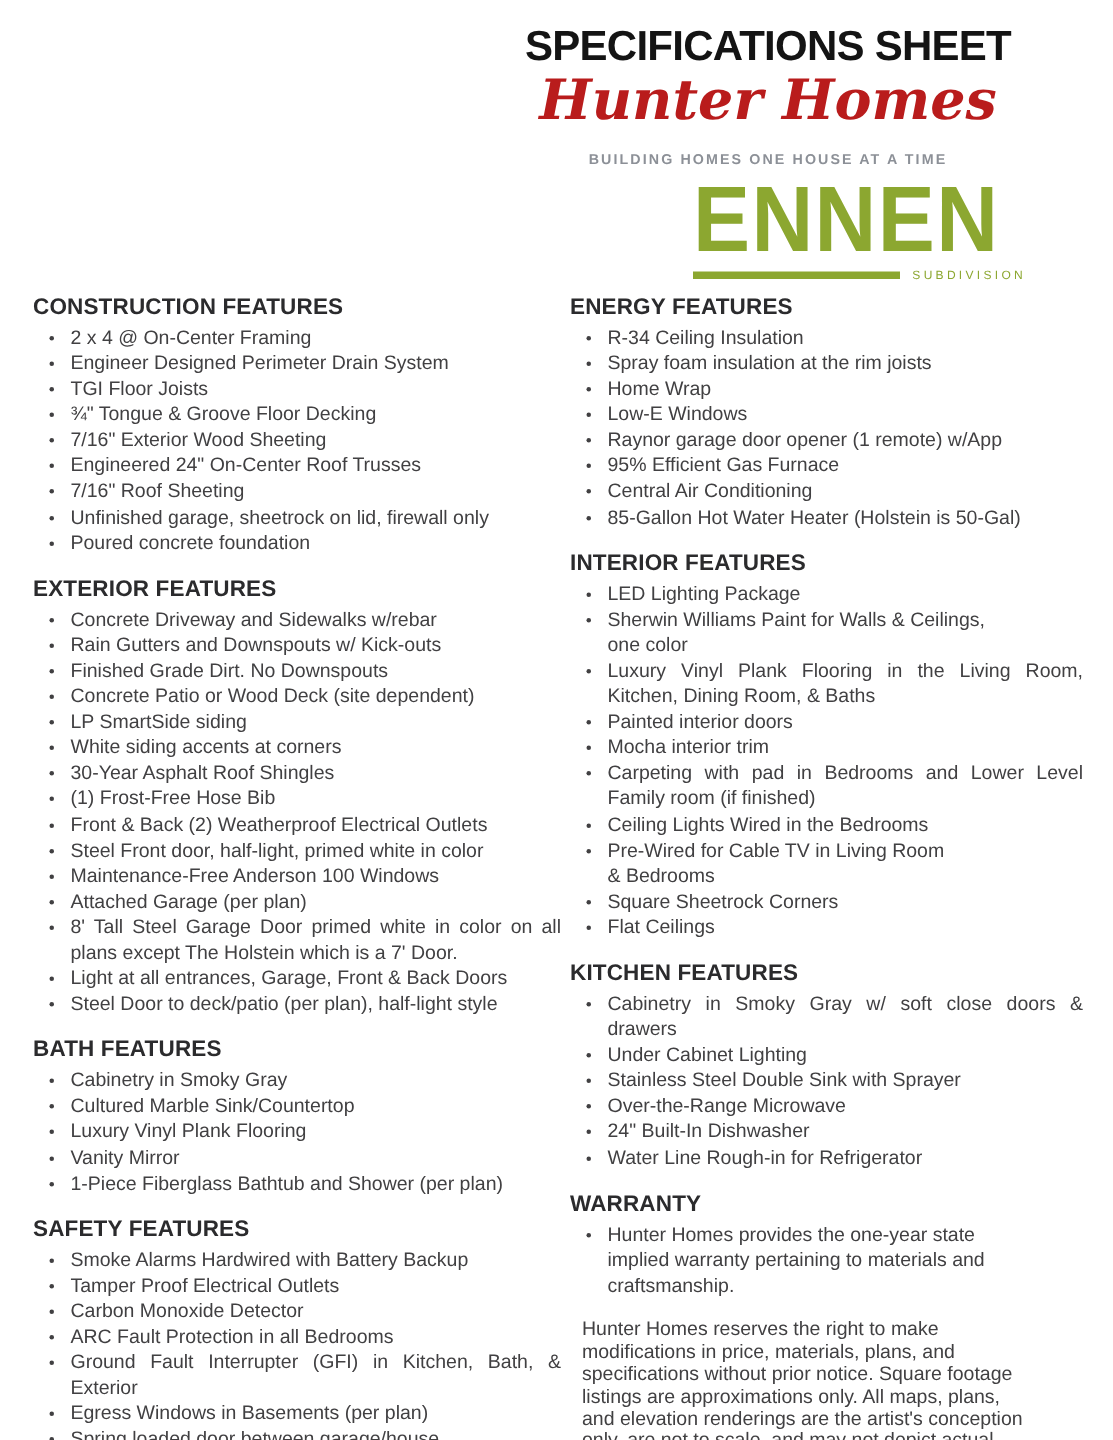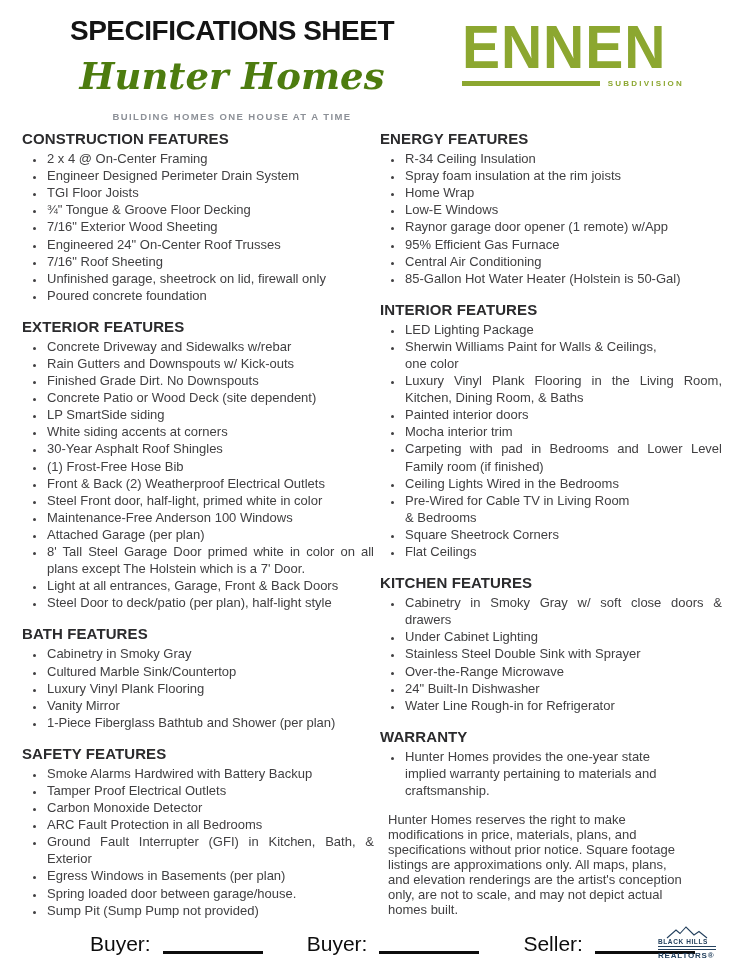--- a/index.html
+++ b/index.html
@@ -3,41 +3,41 @@
 <meta charset="utf-8">
 <style>
   html,body{margin:0;padding:0;background:#ffffff;}
   body{
     width:742px;height:960px;overflow:hidden;position:relative;
     font-family:"Liberation Sans", sans-serif;color:#414042;
   }
   .page{box-sizing:border-box;height:100%;padding:12px 20px 0 22px;display:flex;flex-direction:column;}
 
   
-  .header{display:flex;align-items:flex-start;margin-bottom:8px;}
+  .header{display:flex;align-items:flex-end;margin-bottom:8px;flex-direction:column;}
   .brand-block{width:420px;text-align:center;}
   .page-title{
     margin:4px 0 0;font-size:28px;font-weight:700;color:#141414;
     letter-spacing:-0.5px;line-height:1.05;
   }
   .script-logo{
     font-family:"DejaVu Serif", serif;font-style:italic;font-weight:700;
-    font-size:37px;color:#4d7c0f;line-height:1.1;margin-top:11px;
+    font-size:37px;color:#b91c1c;line-height:1.1;margin-top:1px;
   }
   .tagline{
     font-size:9.5px;letter-spacing:1.4px;color:#8C9097;font-weight:600;margin-top:14px;
   }
   .ennen-block{margin-left:auto;margin-right:38px;width:222px;padding-top:10px;}
   .ennen-word{
     font-size:62px;font-weight:700;color:#8CA730;line-height:0.82;
     transform:scaleX(0.92);transform-origin:left bottom;letter-spacing:1px;
   }
   .ennen-bar-row{display:flex;align-items:center;gap:8px;margin-top:6px;}
   .ennen-bar{flex:1;height:5px;background:#8CA730;}
-  .ennen-sub{font-size:8px;letter-spacing:2.2px;color:#8CA730;font-weight:700;}
+  .ennen-sub{font-size:8px;letter-spacing:2.2px;color:#8CA730;font-weight:400;}
 
   
   .columns{display:grid;grid-template-columns:352px 342px;column-gap:6px;flex:0 0 auto;}
   .section{margin-bottom:14px;}
   .section h2{
     margin:0 0 3px;font-size:15px;font-weight:700;color:#2B2B2D;letter-spacing:0.1px;
   }
   .section ul{margin:0;padding-left:24px;list-style:disc;}
   .section li{
     font-size:13px;line-height:17.1px;text-align:justify;

